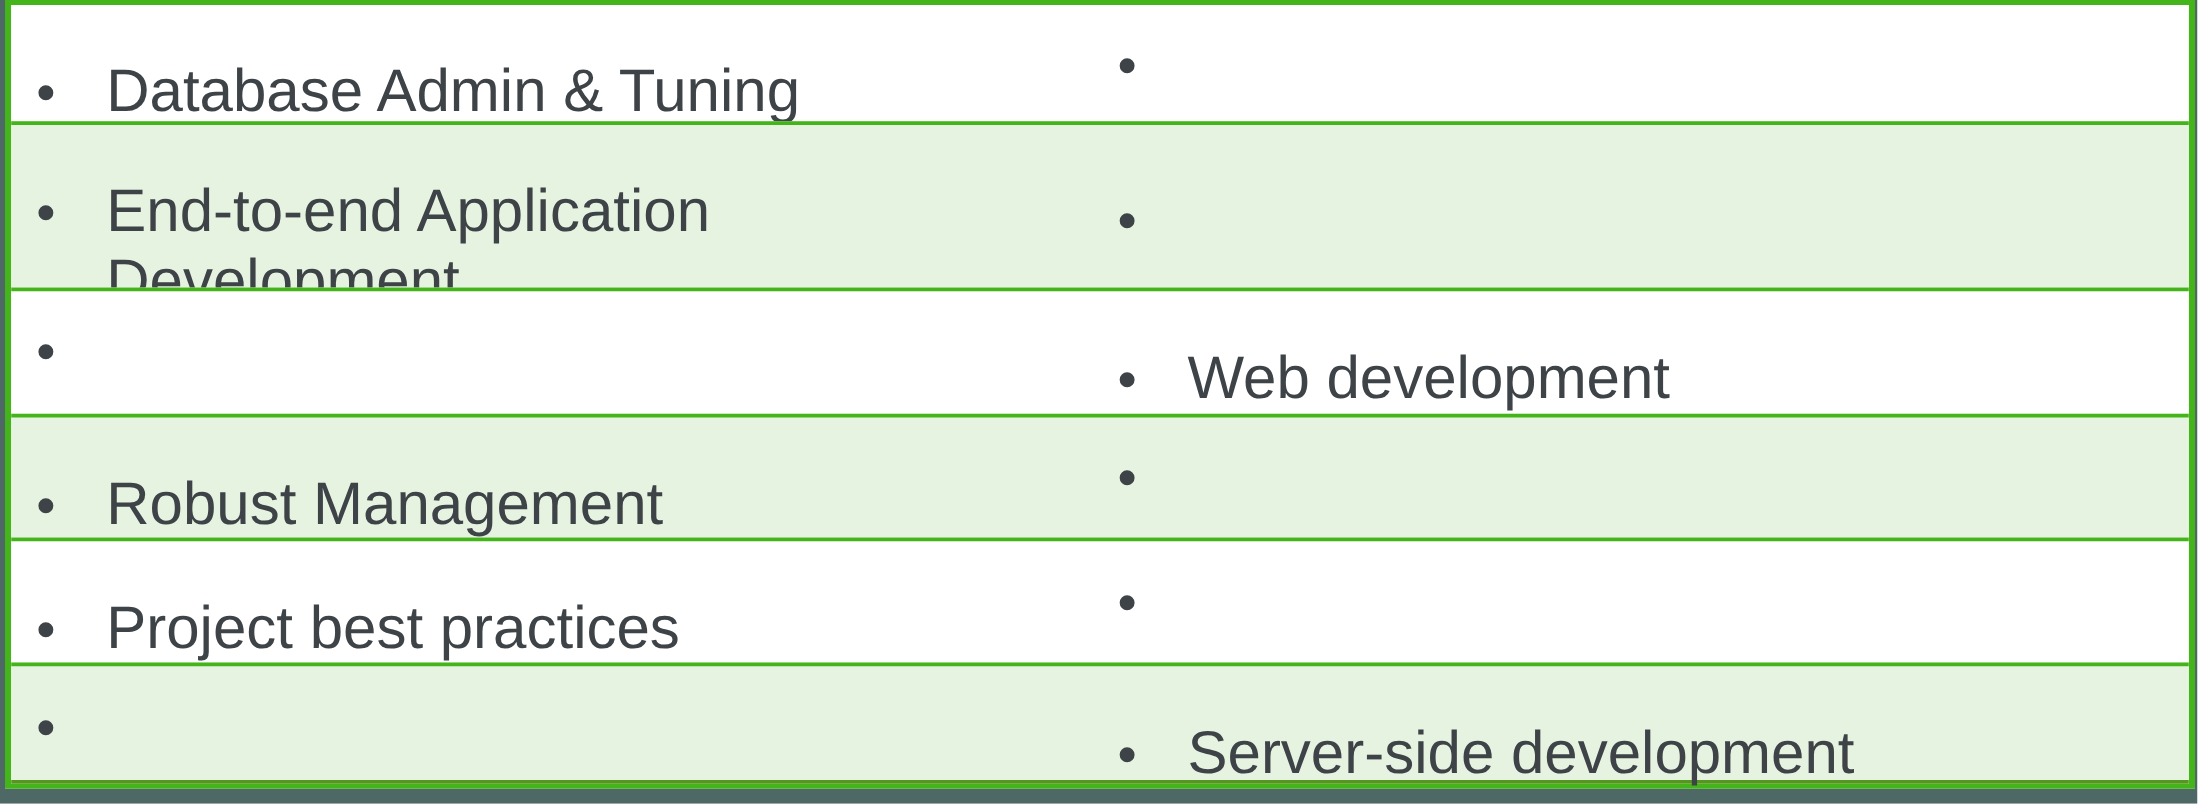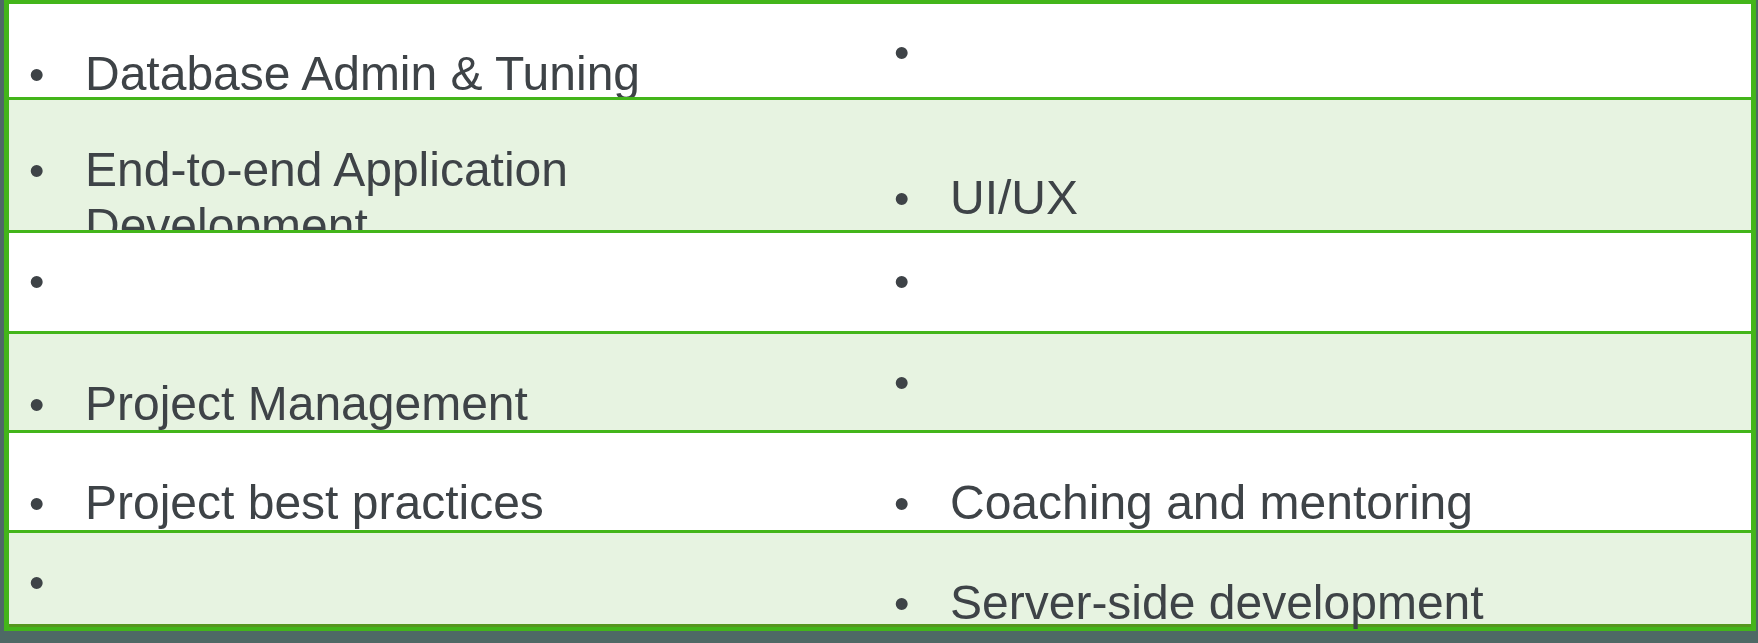--- a/index.html
+++ b/index.html
@@ -84,51 +84,50 @@
       </div>
     </div>
 
     <div class="row r1 shaded">
       <div class="cell left">
         <span class="bullet">•</span>
         <span class="label">End-to-end Application Development</span>
       </div>
       <div class="cell right">
         <span class="bullet">•</span>
-        <span class="label">UI/UX</span>
       </div>
     </div>
 
     <div class="row r2">
       <div class="cell left">
         <span class="bullet">•</span>
       </div>
       <div class="cell right">
         <span class="bullet">•</span>
+        <span class="label">Web development</span>
       </div>
     </div>
 
     <div class="row r3 shaded">
       <div class="cell left">
         <span class="bullet">•</span>
-        <span class="label">Project Management</span>
+        <span class="label">Robust Management</span>
       </div>
       <div class="cell right">
         <span class="bullet">•</span>
       </div>
     </div>
 
     <div class="row r4">
       <div class="cell left">
         <span class="bullet">•</span>
         <span class="label">Project best practices</span>
       </div>
       <div class="cell right">
         <span class="bullet">•</span>
-        <span class="label">Coaching and mentoring</span>
       </div>
     </div>
 
     <div class="row r5 shaded">
       <div class="cell left">
         <span class="bullet">•</span>
       </div>
       <div class="cell right">
         <span class="bullet">•</span>
         <span class="label">Server-side development</span>

